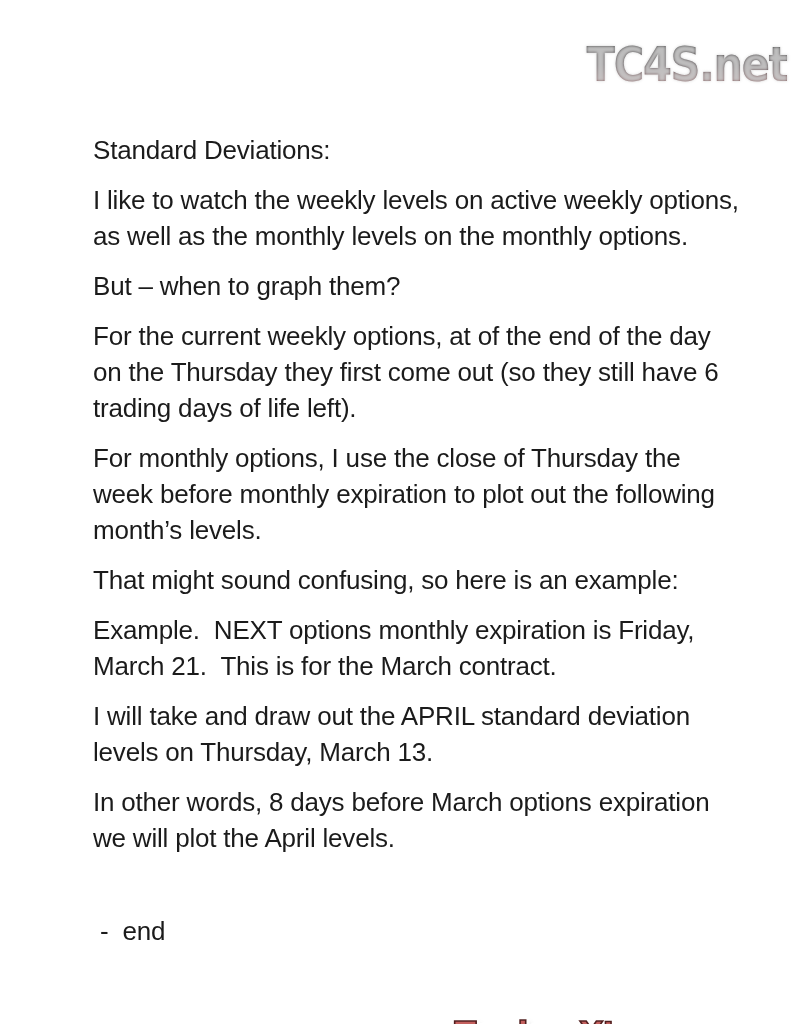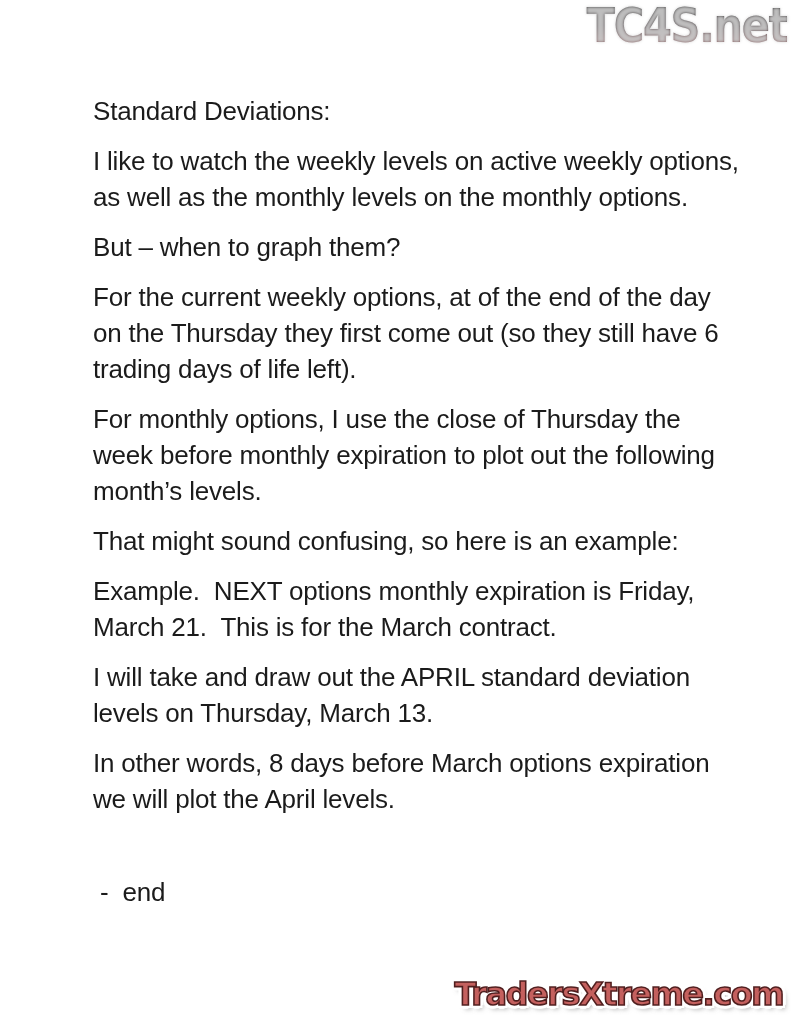--- a/index.html
+++ b/index.html
@@ -4,20 +4,21 @@
 <style>
   * { margin: 0; padding: 0; box-sizing: border-box; }
   html, body { width: 791px; height: 1024px; }
   body { font-family: "Liberation Sans", sans-serif; background: #ffffff; overflow: hidden; }
 
   .page {
     position: relative;
     width: 791px;
     height: 908px;
     background: #ffffff;
+    margin-top: 39px;
   }
 
   
   .logo-tc4s {
     position: absolute;
     top: 1px;
     right: 4px;
     font-family: "DejaVu Sans", sans-serif;
     font-weight: bold;
     font-size: 48px;

